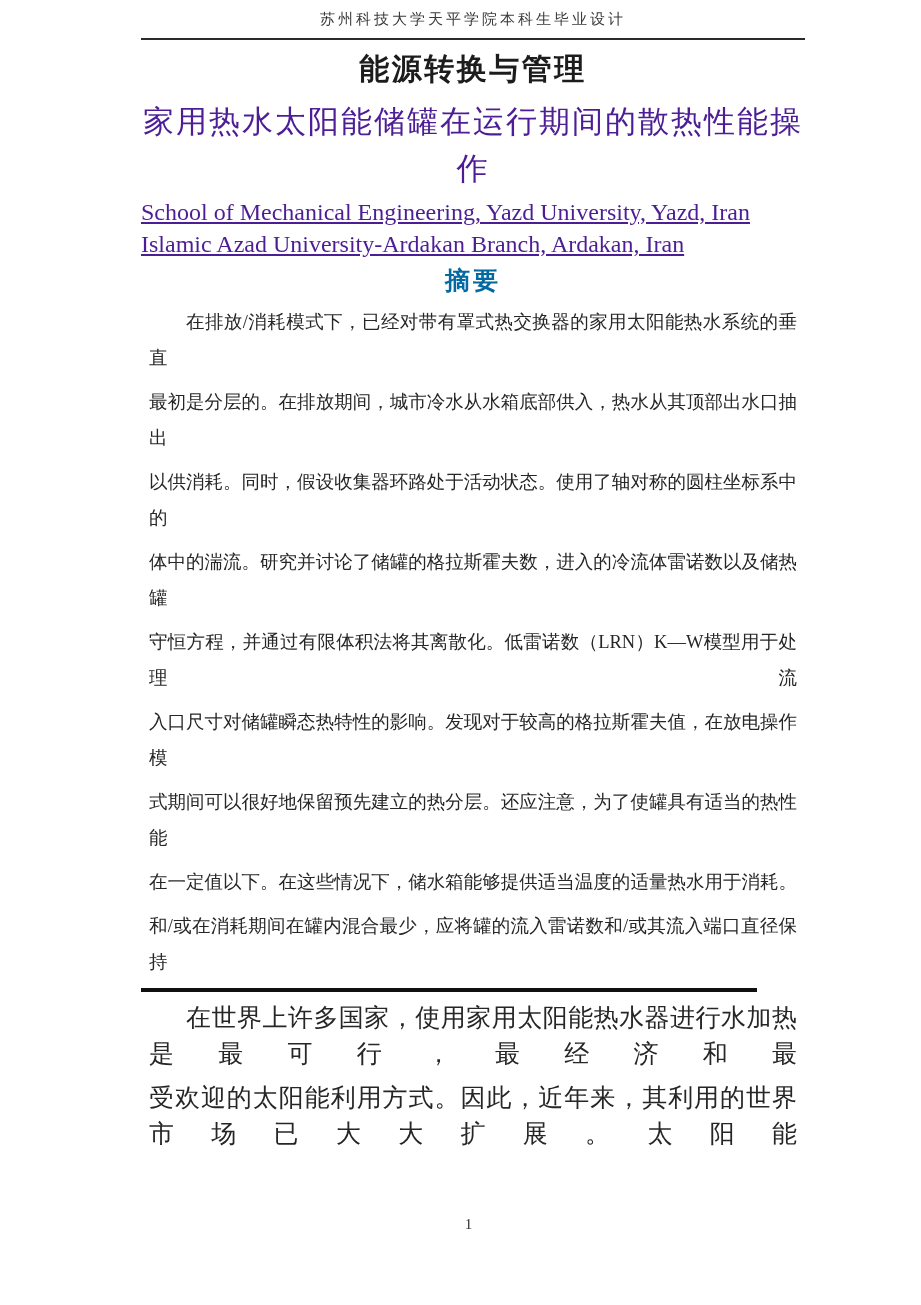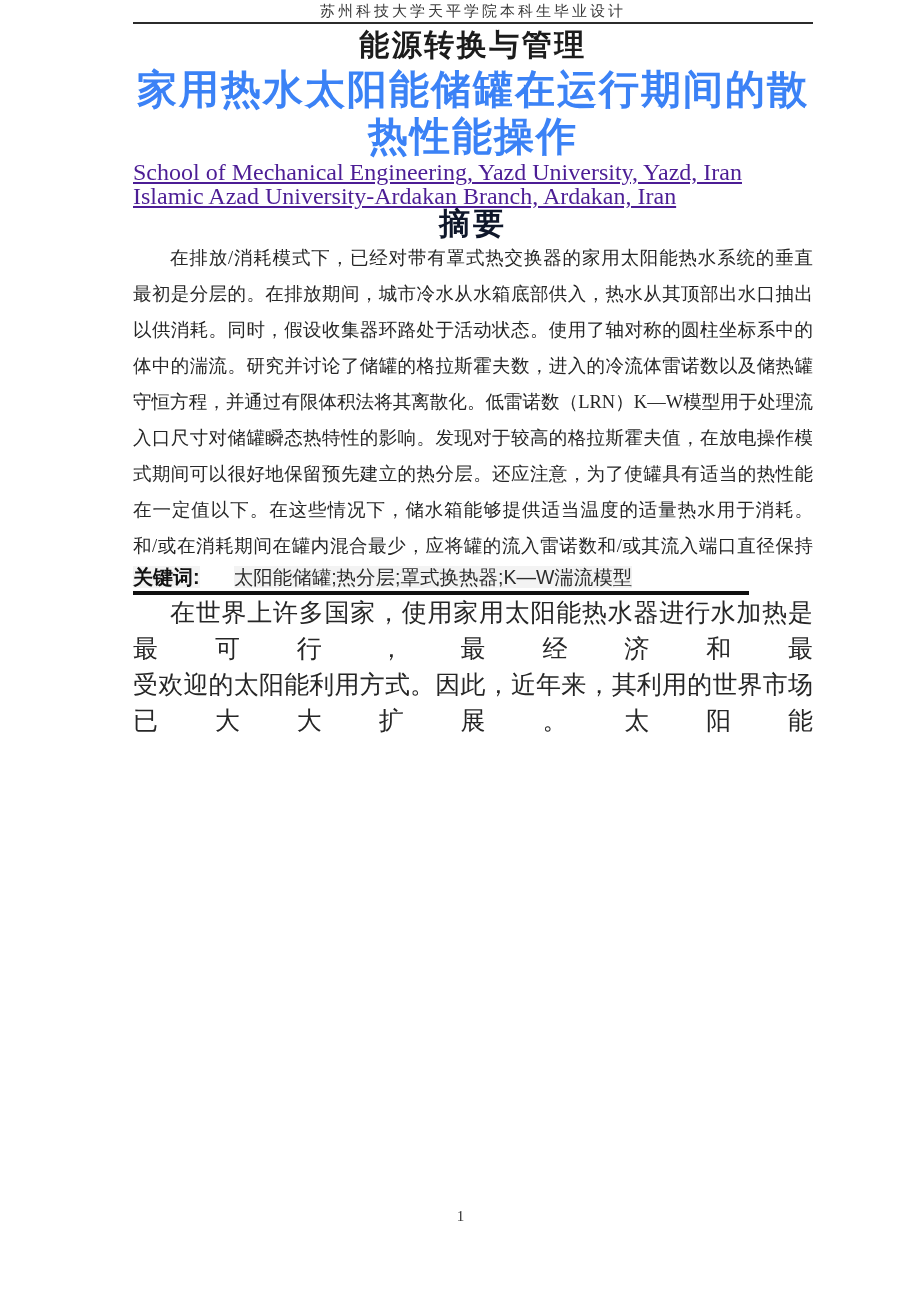--- a/index.html
+++ b/index.html
@@ -11,21 +11,21 @@
     position: relative;
     width: 921px;
     height: 1305px;
     box-sizing: border-box;
     padding: 0 108px 0 133px;
     background: #ffffff;
     overflow: hidden;
     font-family: "Liberation Serif", "DejaVu Serif", serif;
     color: #262626;
   }
-  .page h1, .page h2, .page h3, .page p, .page div { margin: 0; padding: 0; }
+  .page h1, .page h2, .page h3, .page p, .page div { margin: 8px; padding: 0; }
 
   .header-text {
     margin-top: 62px;
     font-size: 15px;
     line-height: 22px;
     letter-spacing: 3px;
     text-align: center;
     color: #3a3a3a;
   }
   .header-rule {
@@ -38,52 +38,52 @@
     margin-top: 43px;
     font-size: 30px;
     line-height: 42px;
     letter-spacing: 2.5px;
     font-weight: bold;
     text-align: center;
     color: #1c1c1c;
   }
   .paper-title {
     margin-top: 44px;
-    font-size: 40px;
+    font-size: 31px;
     line-height: 47px;
     letter-spacing: 2px;
-    font-weight: bold;
+    font-weight: normal;
     text-align: center;
-    color: #3b82f6;
+    color: #4c1d95;
   }
 
   .affil-en {
     font-size: 24px;
     line-height: 24px;
     color: #4c1d95;
     text-decoration: underline;
   }
   .affil-zh {
     font-size: 19.5px;
     line-height: 25px;
     color: #2e2e2e;
   }
   .a1en { margin-top: 40px; }
   .a1zh { margin-top: 24px; }
   .a2en { margin-top: 62px; }
   .a2zh { margin-top: 26px; }
 
   .abstract-heading {
     margin-top: 34px;
-    font-size: 31px;
+    font-size: 25px;
     line-height: 32px;
     letter-spacing: 3px;
     font-weight: bold;
     text-align: center;
-    color: #0f172a;
+    color: #0369a1;
     font-family: "Liberation Sans", "DejaVu Sans", sans-serif;
   }
 
   .abstract-body {
     margin-top: 10px;
     font-size: 18.5px;
   }
   .jline {
     line-height: 36px;
     text-align: justify;
@@ -163,21 +163,20 @@
     <div class="jline">最初是分层的。在排放期间，城市冷水从水箱底部供入，热水从其顶部出水口抽出</div>
     <div class="jline">以供消耗。同时，假设收集器环路处于活动状态。使用了轴对称的圆柱坐标系中的</div>
     <div class="jline">体中的湍流。研究并讨论了储罐的格拉斯霍夫数，进入的冷流体雷诺数以及储热罐</div>
     <div class="jline">守恒方程，并通过有限体积法将其离散化。低雷诺数（LRN）K—W模型用于处理流</div>
     <div class="jline">入口尺寸对储罐瞬态热特性的影响。发现对于较高的格拉斯霍夫值，在放电操作模</div>
     <div class="jline">式期间可以很好地保留预先建立的热分层。还应注意，为了使罐具有适当的热性能</div>
     <div class="jline">在一定值以下。在这些情况下，储水箱能够提供适当温度的适量热水用于消耗。</div>
     <div class="jline">和/或在消耗期间在罐内混合最少，应将罐的流入雷诺数和/或其流入端口直径保持</div>
   </div>
 
-  <p class="keywords"><span class="kw-label hl"><span>关键词</span><span>:</span></span><span class="kw-value hl">太阳能储罐;热分层;罩式换热器;K—W湍流模型</span></p>
 
   <div class="section-rule"></div>
 
 
   <div class="intro-body">
     <div class="jline indent">在世界上许多国家，使用家用太阳能热水器进行水加热是最可行，最经济和最</div>
     <div class="jline">受欢迎的太阳能利用方式。因此，近年来，其利用的世界市场已大大扩展。太阳能</div>
   </div>
 
   <div class="page-number">1</div>

